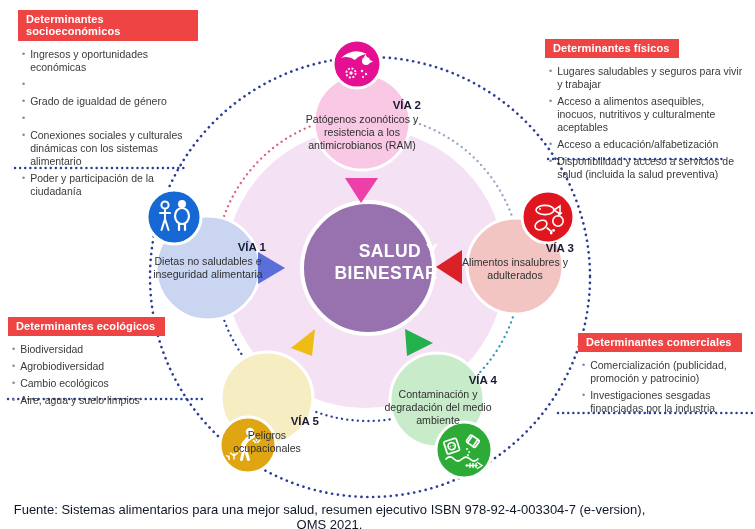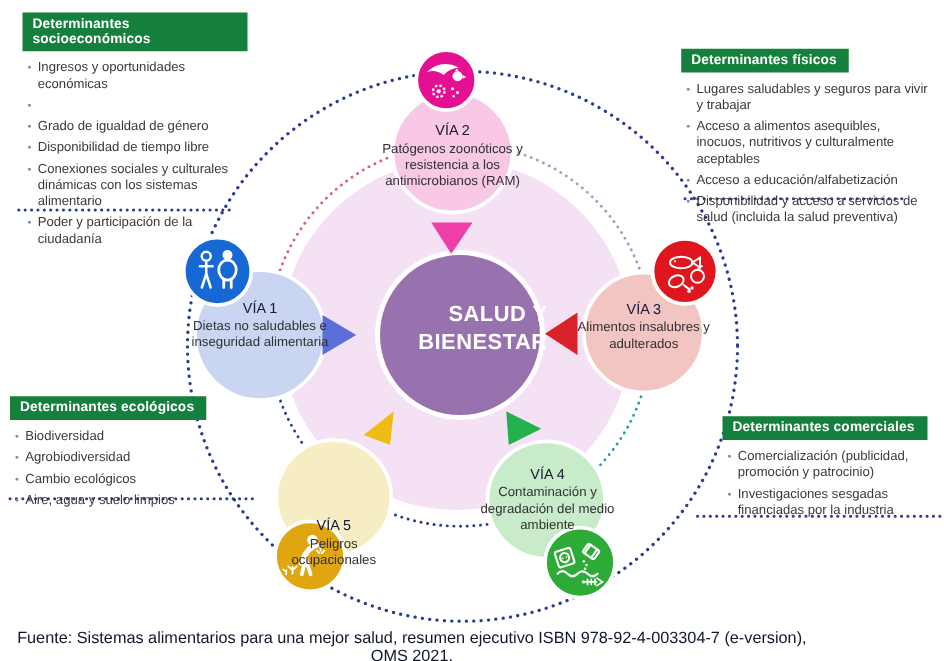--- a/index.html
+++ b/index.html
@@ -4,29 +4,29 @@
 <style>
   html,body{margin:0;padding:0;}
   body{
     width:755px;height:529px;position:relative;background:#ffffff;
     font-family:"Liberation Sans", sans-serif;overflow:hidden;
   }
   .stage-svg{position:absolute;left:0;top:0;z-index:1;}
   
   .box{position:absolute;z-index:6;}
   .box-header{
-    display:inline-block;background:#15803d;color:#fff;font-weight:bold;
+    display:inline-block;background:#ef4444;color:#fff;font-weight:bold;
     font-size:11px;padding:3px 10px 4px 8px;letter-spacing:.1px;
   }
   .box ul{list-style:none;margin:7px 0 0 2px;padding:0;}
   .box li{display:flex;font-size:10.5px;color:#3a3a3a;line-height:1.24;margin-bottom:4px;}
   .box li .dot{color:#7d8cab;margin:0 5px 0 2px;font-size:9px;line-height:1.45;flex:none;}
   
   .via-label{position:absolute;text-align:center;z-index:6;}
-  .via-title{font-weight:normal;font-size:11.5px;color:#191933;margin-bottom:2px;}
+  .via-title{font-weight:bold;font-size:11.5px;color:#191933;margin-bottom:2px;text-align:right;}
   .via-desc{font-size:10.6px;color:#303030;line-height:1.22;}
   .center-label{
     position:absolute;left:298px;top:241px;width:140px;text-align:right;
     color:#ffffff;font-weight:bold;font-size:17.5px;line-height:1.25;
     letter-spacing:.4px;z-index:6;
   }
   .source{
     position:absolute;left:0;top:502px;width:659px;text-align:center;
     font-size:13px;color:#0f172a;z-index:6;
   }
@@ -159,21 +159,20 @@
       </li>
     <li>
         <span class="dot">•</span>
       </li>
     <li>
         <span class="dot">•</span>
         <span>Grado de igualdad de género</span>
       </li>
     <li>
         <span class="dot">•</span>
-        <span>Disponibilidad de tiempo libre</span>
       </li>
     <li>
         <span class="dot">•</span>
         <span>Conexiones sociales y culturales dinámicas con los sistemas alimentario</span>
       </li>
     <li>
         <span class="dot">•</span>
         <span>Poder y participación de la ciudadanía</span>
       </li>
   </ul>

